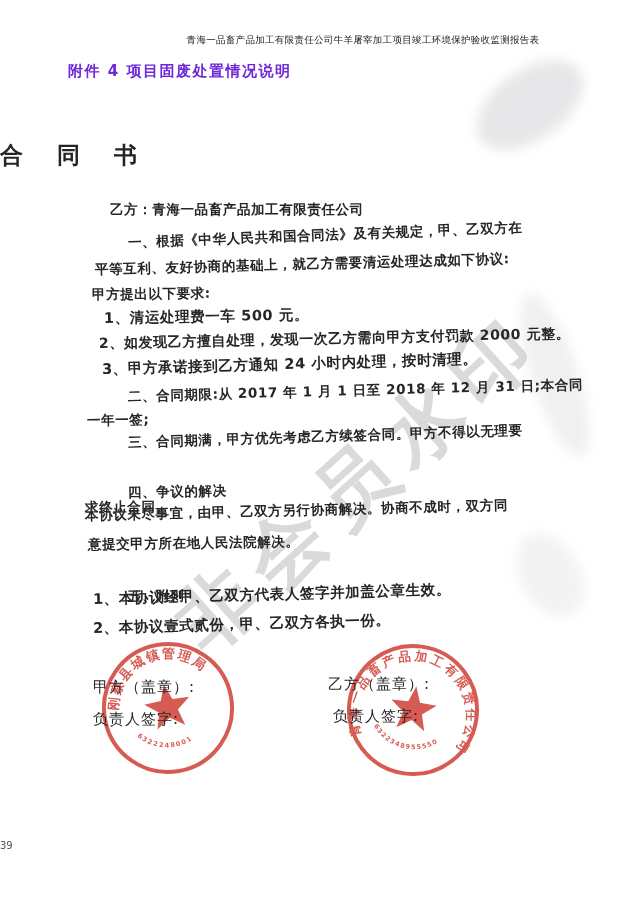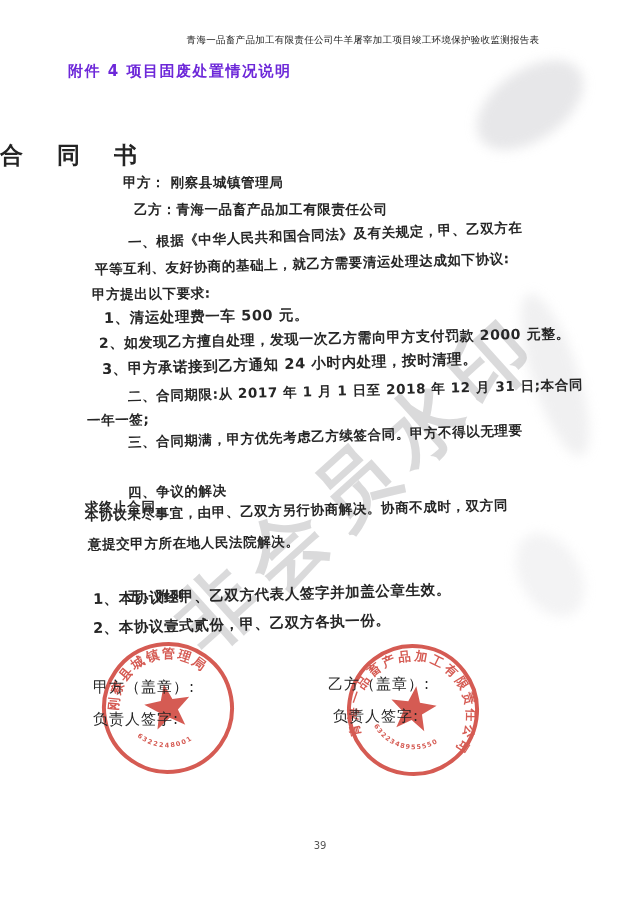--- a/index.html
+++ b/index.html
@@ -34,21 +34,21 @@
   .line{
     position:absolute;font-size:13.5px;color:#262626;font-weight:600;
     white-space:nowrap;transform-origin:left center;letter-spacing:0.6px;
   }
   .sig{
     position:absolute;font-size:15px;color:#262626;font-weight:400;
     white-space:nowrap;letter-spacing:1px;z-index:3;
   }
   .stamp{position:absolute;width:140px;height:140px;z-index:2;opacity:0.88;}
   .footer-page{
-    position:absolute;left:0;top:840px;width:100%;text-align:center;
+    position:absolute;left:0;top:840px;width:100%;
     font-size:10px;color:#555;
   }
 </style>
 </head>
 <body>
 
 <div class="page">
 
   <div class="report-header">青海一品畜产品加工有限责任公司牛羊屠宰加工项目竣工环境保护验收监测报告表</div>
   <div class="attachment-title">附件 4  项目固废处置情况说明</div>
@@ -56,22 +56,21 @@
   <div class="scan">
 
     <div class="artifact a1"></div>
     <div class="artifact a2"></div>
     <div class="artifact a3"></div>
 
     <div class="watermark">非会员水印</div>
 
     <div class="doc-title">合 同 书</div>
 
-    <div class="line" style="left:123px;top:74px;">甲方：  刚察县城镇管理局</div>
-    <div class="line" style="left:134px;top:101px;">乙方：青海一品畜产品加工有限责任公司</div>
+    <div class="line" style="left:110px;top:101px;">乙方：青海一品畜产品加工有限责任公司</div>
     <div class="line" style="left:128px;top:134px;transform:rotate(-2.2deg);">一、根据《中华人民共和国合同法》及有关规定，甲、乙双方在</div>
     <div class="line" style="left:95px;top:161px;transform:rotate(-1.5deg);">平等互利、友好协商的基础上，就乙方需要清运处理达成如下协议:</div>
     <div class="line" style="left:92px;top:186px;transform:rotate(-0.6deg);">甲方提出以下要求:</div>
     <div class="line" style="left:104px;top:209px;transform:rotate(-1deg);font-size:14.5px;">1、清运处理费一车 500 元。</div>
     <div class="line" style="left:99px;top:235px;transform:rotate(-1.2deg);font-size:14px;">2、如发现乙方擅自处理，发现一次乙方需向甲方支付罚款 2000 元整。</div>
     <div class="line" style="left:102px;top:260px;transform:rotate(-1.6deg);font-size:14.5px;">3、甲方承诺接到乙方通知 24 小时内处理，按时清理。</div>
     <div class="line" style="left:128px;top:288px;transform:rotate(-1.5deg);">二、合同期限:从 2017 年 1 月  1 日至 2018 年 12 月 31 日;本合同</div>
     <div class="line" style="left:87px;top:312px;transform:rotate(-1deg);">一年一签;</div>
     <div class="line" style="left:128px;top:334px;transform:rotate(-1.8deg);">三、合同期满，甲方优先考虑乙方续签合同。甲方不得以无理要</div>
     <div class="line" style="left:85px;top:359px;transform:rotate(-0.6deg);margin-top:40px;">求终止合同。</div>

